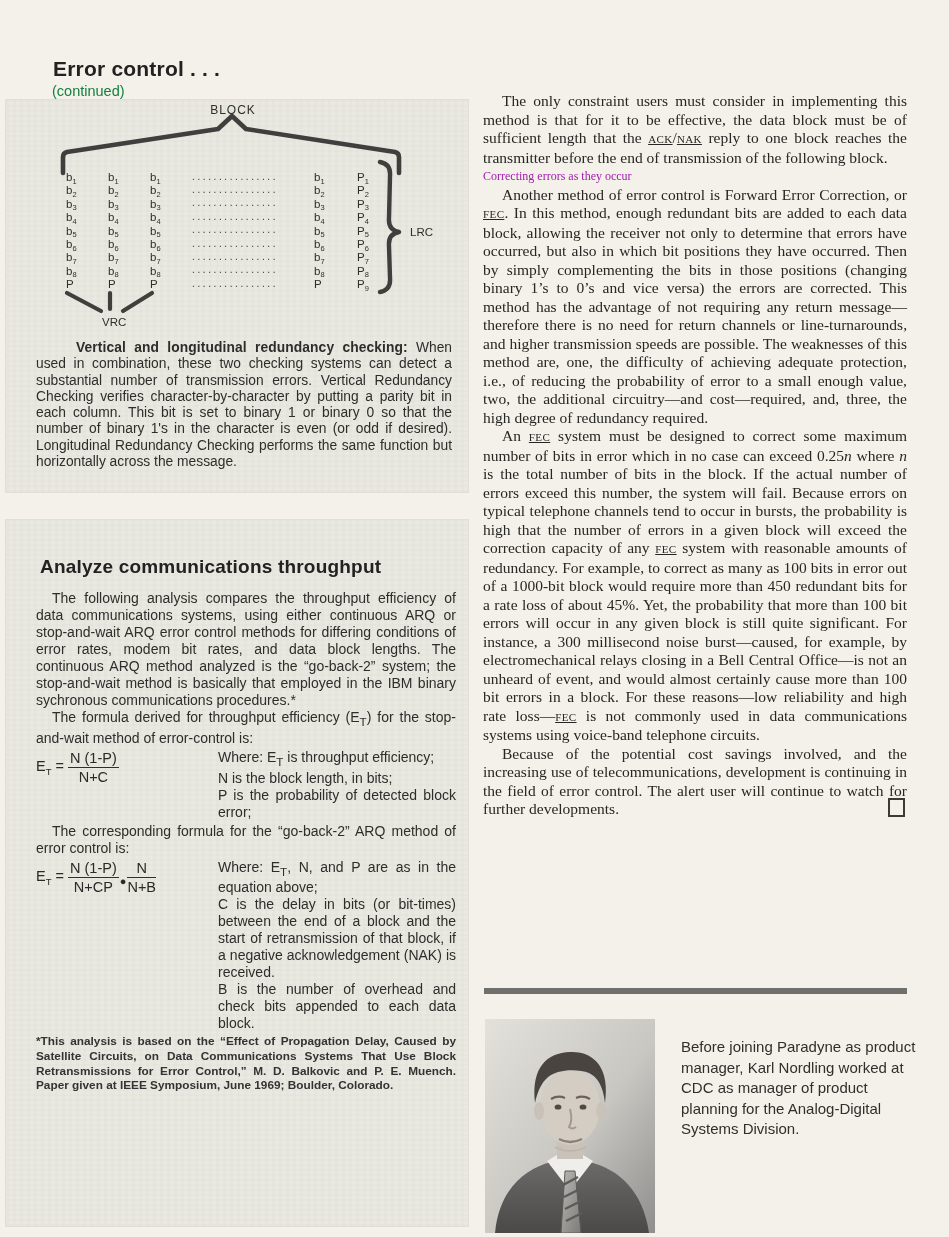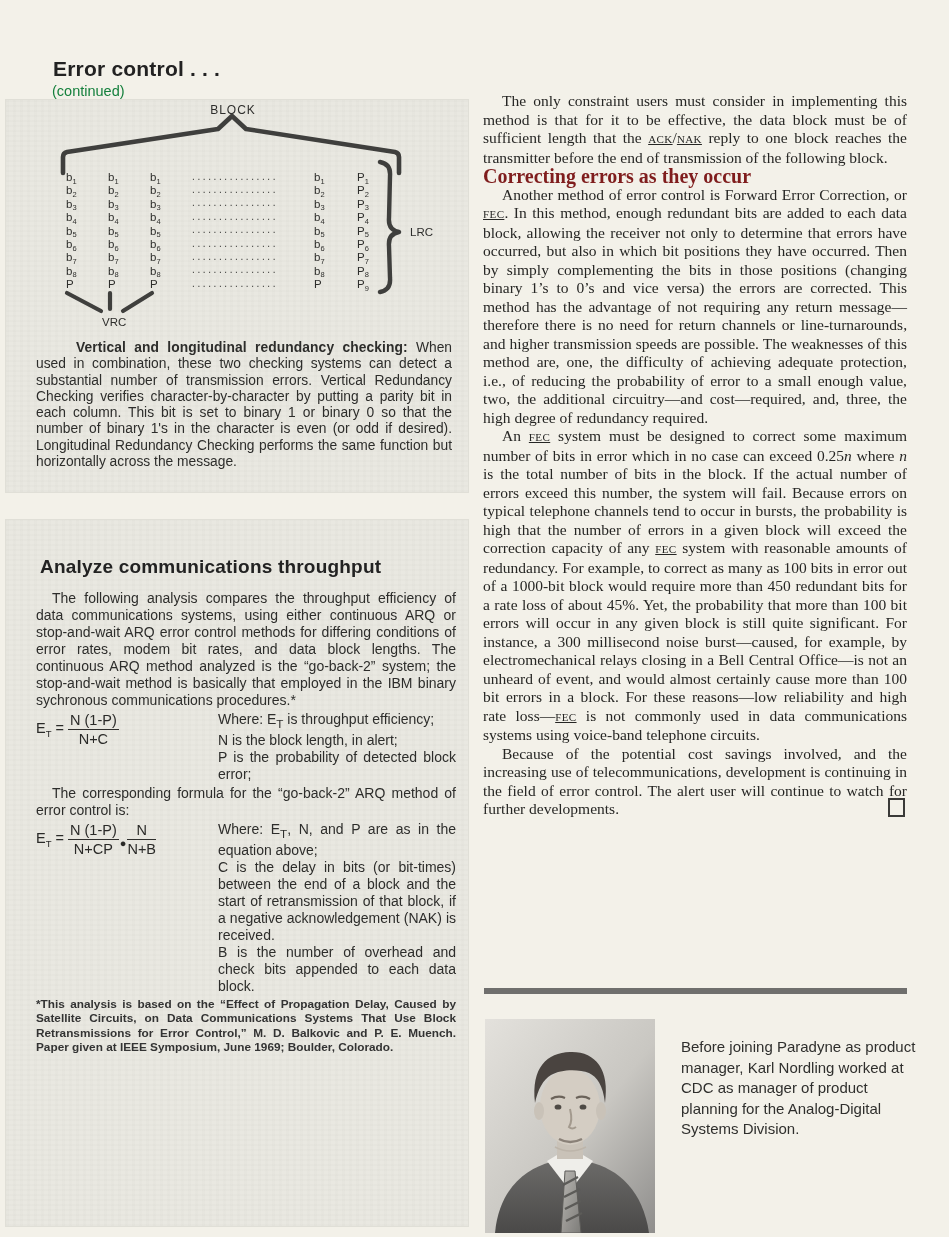--- a/index.html
+++ b/index.html
@@ -65,22 +65,22 @@
 
   
   .right-col{
     position:absolute;left:483px;top:92px;width:424px;
     font-family:"Liberation Serif",serif;font-size:15.5px;line-height:18.5px;
     text-align:justify;color:#262624;
   }
   .right-col p{margin:0;text-indent:19px;}
   .right-col .sc{font-size:11px;letter-spacing:.4px;text-decoration:underline;}
   .sect-heading{
-    font-weight:bold;font-size:20px;margin:9px 0 5px 0;text-indent:0 !important;
-    color:#7f1d1d;
+    font-weight:normal;font-size:12px;margin:9px 0 5px 0;text-indent:0 !important;
+    color:#a21caf;
   }
   .end-wrap{position:relative;}
   .end-square{
     position:absolute;right:2px;bottom:2px;width:13px;height:15px;
     border:2px solid #3a3a38;background:transparent;
   }
 
   .divider-rule{
     position:absolute;left:484px;top:988px;width:423px;height:6px;background:#6f6f6d;
   }
@@ -171,30 +171,31 @@
       </svg>
   </div>
   <p class="diagram-caption"><b>Vertical and longitudinal redundancy checking:</b><span> When used in combination, these two checking systems can detect a substantial number of transmission errors. Vertical Redundancy Checking verifies character-by-character by putting a parity bit in each column. This bit is set to binary 1 or binary 0 so that the number of binary 1's in the character is even (or odd if desired). Longitudinal Redundancy Checking performs the same function but horizontally across the message.</span></p>
 </div>
 
 <div class="panel" id="panel-throughput">
   <div class="tp-inner">
     <h2 class="tp-heading">Analyze communications throughput</h2>
     <div class="tp-body">
       <p class="ind">The following analysis compares the throughput efficiency of data communications systems, using either continuous ARQ or stop-and-wait ARQ error control methods for differing conditions of error rates, modem bit rates, and data block lengths. The continuous ARQ method analyzed is the “go-back-2” system; the stop-and-wait method is basically that employed in the IBM binary sychronous communications procedures.*</p>
+      <p class="ind">The formula derived for throughput efficiency (E<sub>T</sub>) for the stop-and-wait method of error-control is:</p>
 
       <div class="formula-row">
         <div class="math">
           <span>E<sub>T</sub></span>
           <span>=</span>
           <span class="frac"><span class="num">N (1-P)</span><span class="den">N+C</span></span>
         </div>
         <div class="defs">
           <div>Where: E<sub>T</sub> is throughput efficiency;</div>
-          <div>N is the block length, in alert;</div>
+          <div>N is the block length, in bits;</div>
           <div>P is the probability of detected block error;</div>
         </div>
       </div>
 
       <p style="text-indent:16px;">The corresponding formula for the “go-back-2” ARQ method of error control is:</p>
 
       <div class="formula-row">
         <div class="math">
           <span>E<sub>T</sub></span>
           <span>=</span>

